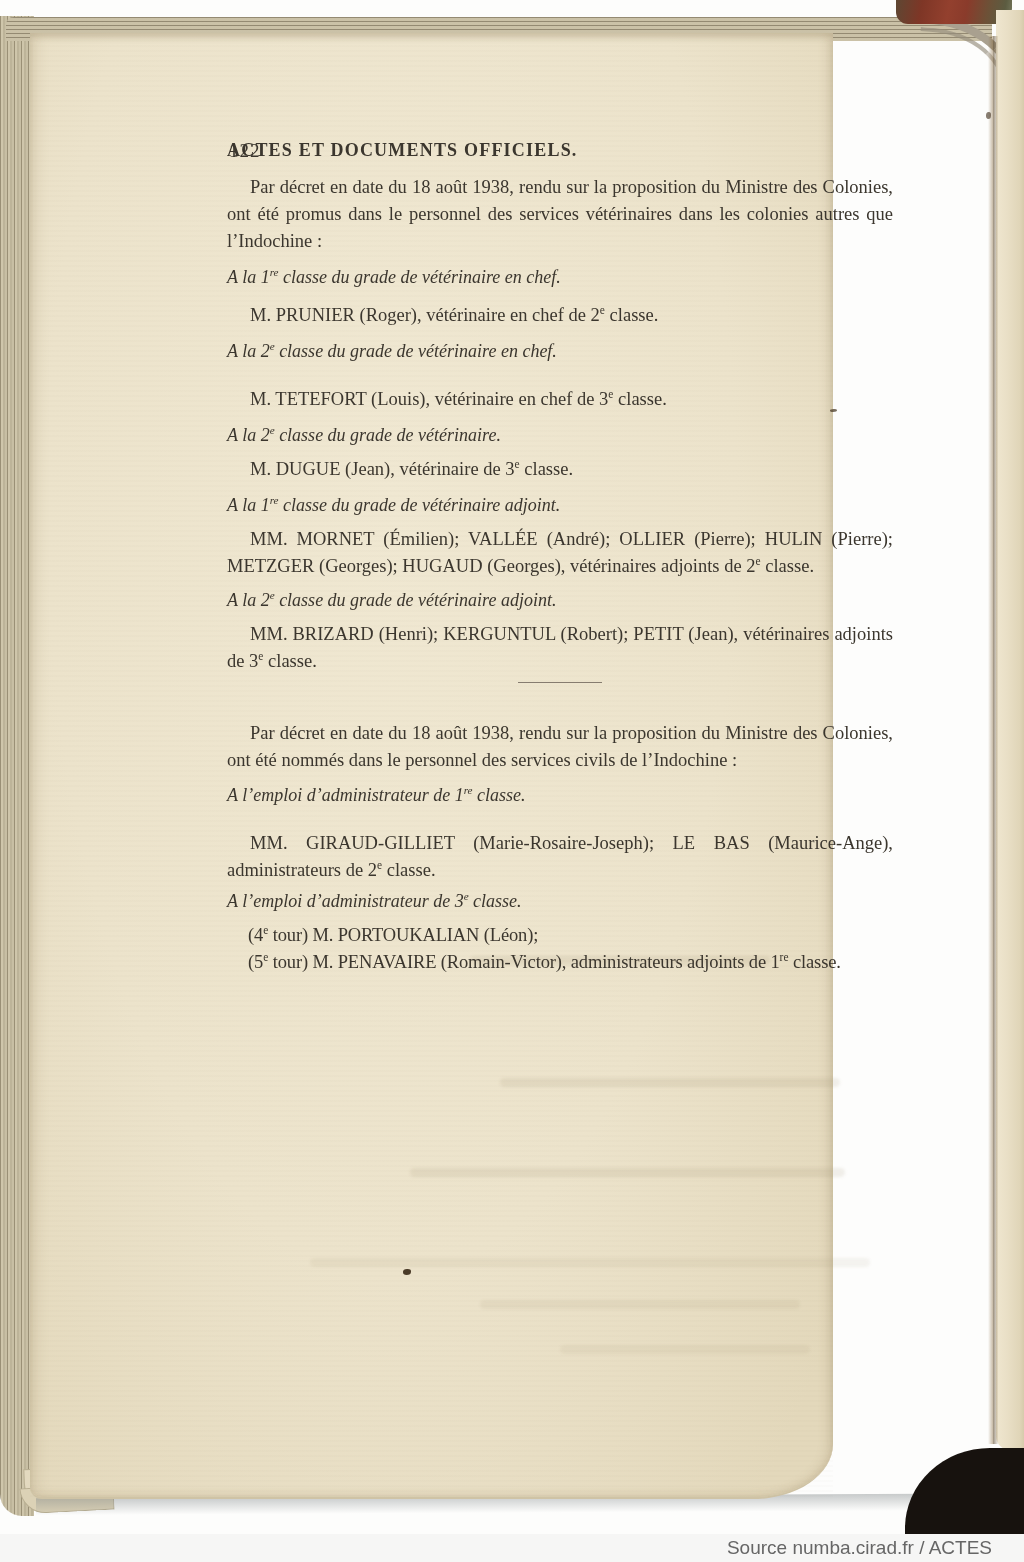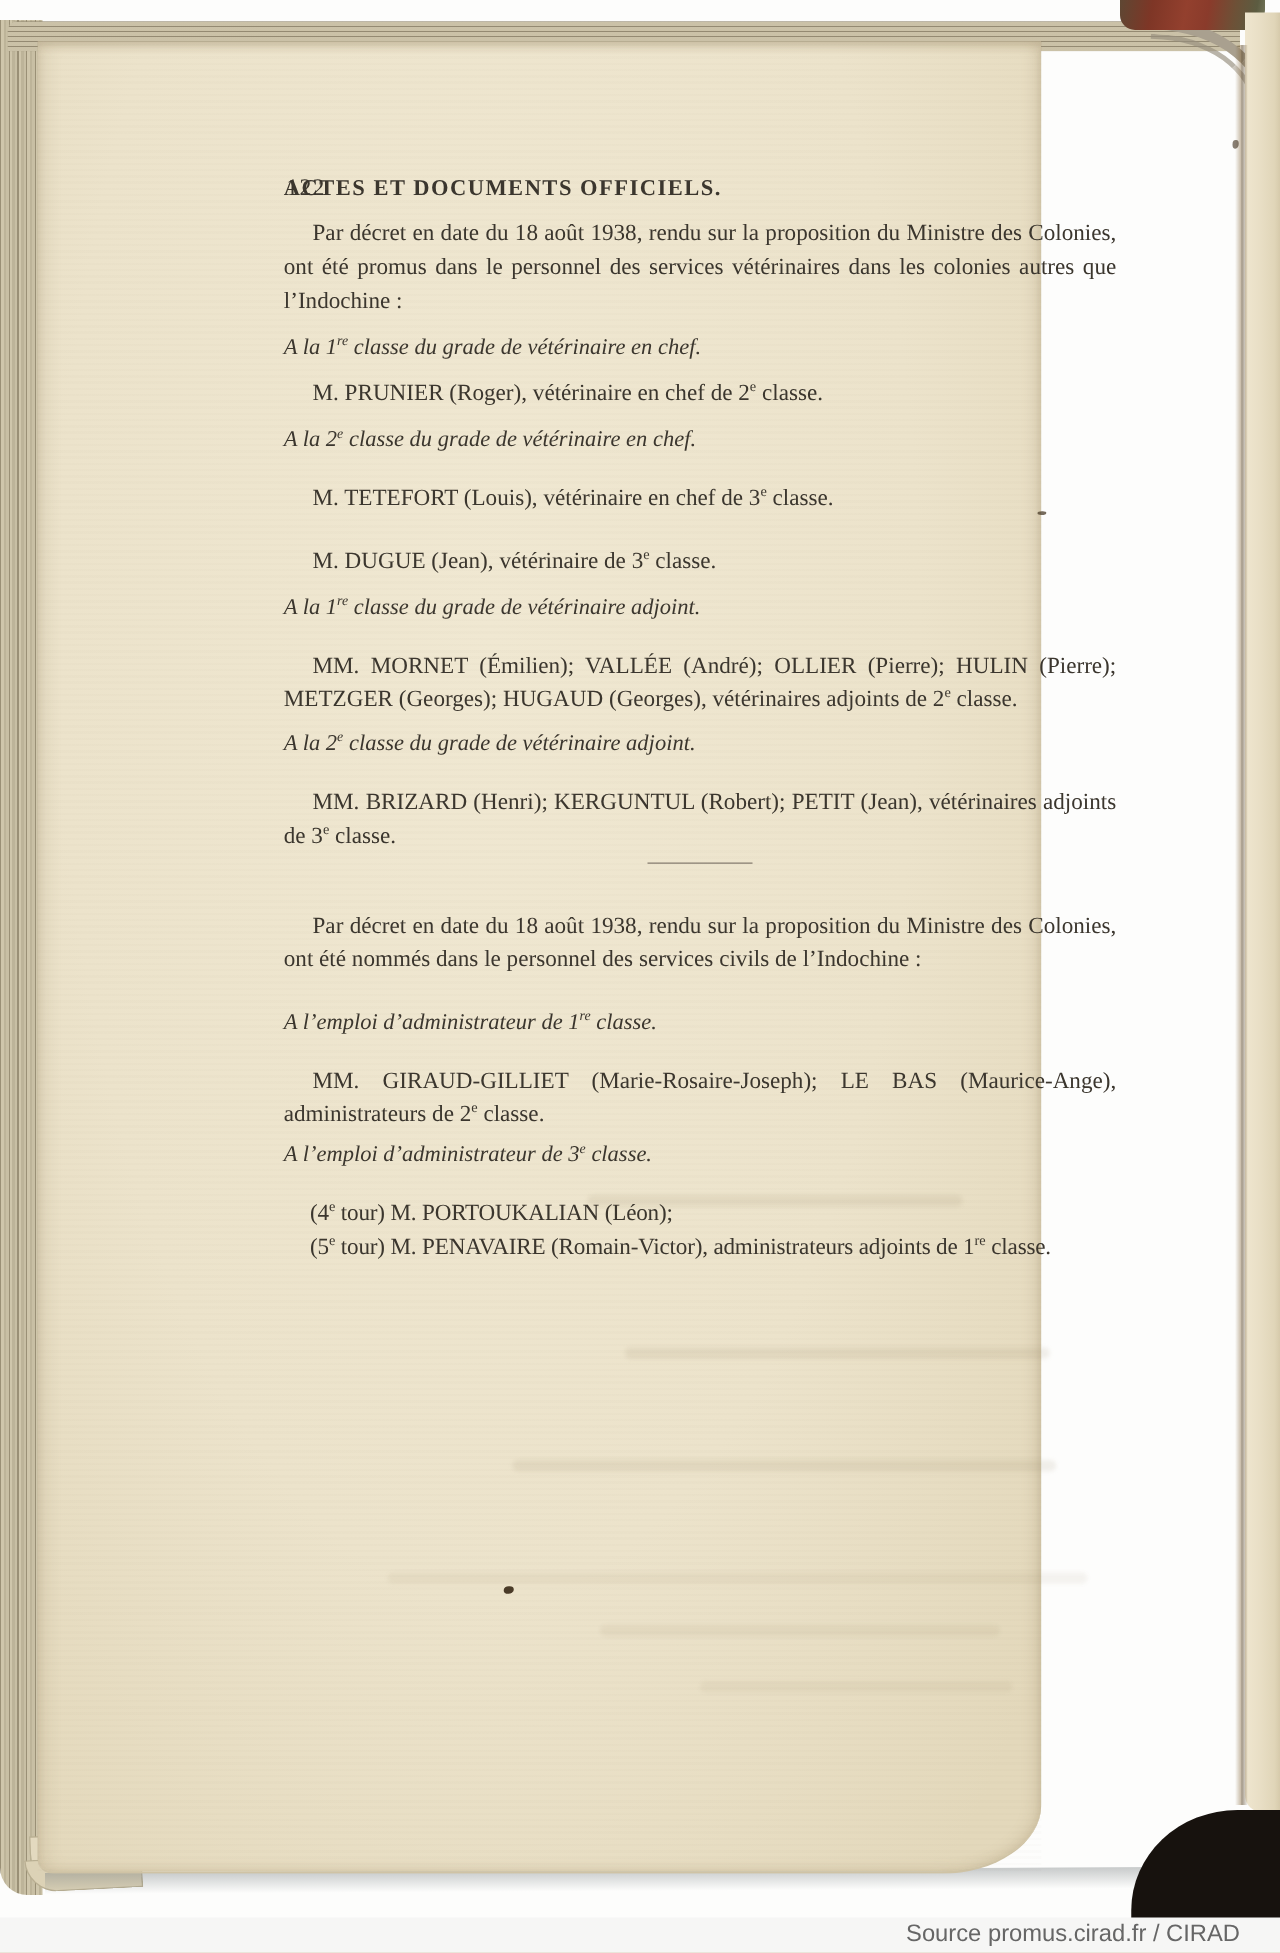--- a/index.html
+++ b/index.html
@@ -54,21 +54,21 @@
   .running-title{position:absolute;left:0;right:0;top:0;
     font-weight:bold;font-size:18px;letter-spacing:1.2px;}
   p{margin:0;}
   .para{text-align:justify;text-indent:23px;}
   .entry{text-indent:23px;}
   .entry.multi{text-align:justify;}
   .grade-heading{font-style:italic;text-align:left;font-size:18px;line-height:24px;}
   .tour{text-indent:21px;letter-spacing:-.15px;}
   sup{font-size:.62em;line-height:0;vertical-align:super;letter-spacing:0;}
   .divider{width:84px;height:1px;background:#6b6257;opacity:.8;margin:7px auto 0;}
-  .mt5{margin-top:5px}.mt7{margin-top:23px}.mt8{margin-top:8px}.mt9{margin-top:23px}
+  .mt5{margin-top:5px}.mt7{margin-top:23px}.mt8{margin-top:8px}.mt9{margin-top:9px}
   .mt10{margin-top:10px}.mt13{margin-top:13px}.mt37{margin-top:37px}
 
   
   .smudge{position:absolute;z-index:4;height:9px;border-radius:5px;
     background:rgba(150,133,98,.12);filter:blur(1.6px);}
   .speck{position:absolute;z-index:6;background:#4a3b28;border-radius:50% 40% 55% 45%;}
 
   
   .footer{position:absolute;left:0;right:0;top:1534px;height:28px;z-index:7;
     background:#f6f6f5;color:#666;font-family:"Liberation Sans","DejaVu Sans",sans-serif;
@@ -99,20 +99,21 @@
       </div>
 
       <p class="para mt13">Par décret en date du 18 août 1938, rendu sur la proposition du Ministre des Colonies, ont été promus dans le personnel des services vétérinaires dans les colonies autres que l’Indochine :</p>
 
       <p class="grade-heading mt10">A la 1<sup>re</sup> classe du grade de vétérinaire en chef.</p>
       <p class="entry mt13">M. PRUNIER (Roger), vétérinaire en chef de 2<sup>e</sup> classe.</p>
 
       <p class="grade-heading mt10">A la 2<sup>e</sup> classe du grade de vétérinaire en chef.</p>
       <p class="entry mt7">M. TETEFORT (Louis), vétérinaire en chef de 3<sup>e</sup> classe.</p>
 
+      <p class="grade-heading mt10">A la 2<sup>e</sup> classe du grade de vétérinaire.</p>
       <p class="entry mt9">M. DUGUE (Jean), vétérinaire de 3<sup>e</sup> classe.</p>
 
       <p class="grade-heading mt10">A la 1<sup>re</sup> classe du grade de vétérinaire adjoint.</p>
       <p class="entry multi mt9">MM. MORNET (Émilien); VALLÉE (André); OLLIER (Pierre); HULIN (Pierre); METZGER (Georges); HUGAUD (Georges), vétérinaires adjoints de 2<sup>e</sup> classe.</p>
 
       <p class="grade-heading mt8">A la 2<sup>e</sup> classe du grade de vétérinaire adjoint.</p>
       <p class="entry multi mt9">MM. BRIZARD (Henri); KERGUNTUL (Robert); PETIT (Jean), vétérinaires adjoints de 3<sup>e</sup> classe.</p>
 
       <div class="divider"></div>
 
@@ -135,16 +136,16 @@
     <div class="smudge" style="left:530px;top:1312px;width:250px;opacity:.7;"></div>
   </div>
 
   <div class="gutter"></div>
 
   <div class="speck" style="left:403px;top:1269px;width:8px;height:6px;z-index:6;"></div>
   <div class="speck" style="left:830px;top:409px;width:7px;height:3px;opacity:.75;"></div>
   <div class="speck" style="left:986px;top:112px;width:5px;height:7px;opacity:.65;"></div>
 
   <div class="footer">
-    <span>Source promus.cirad.fr / CIRAD</span>
+    <span>Source numba.cirad.fr / ACTES</span>
   </div>
 
 </div>
 
 </body></html>

